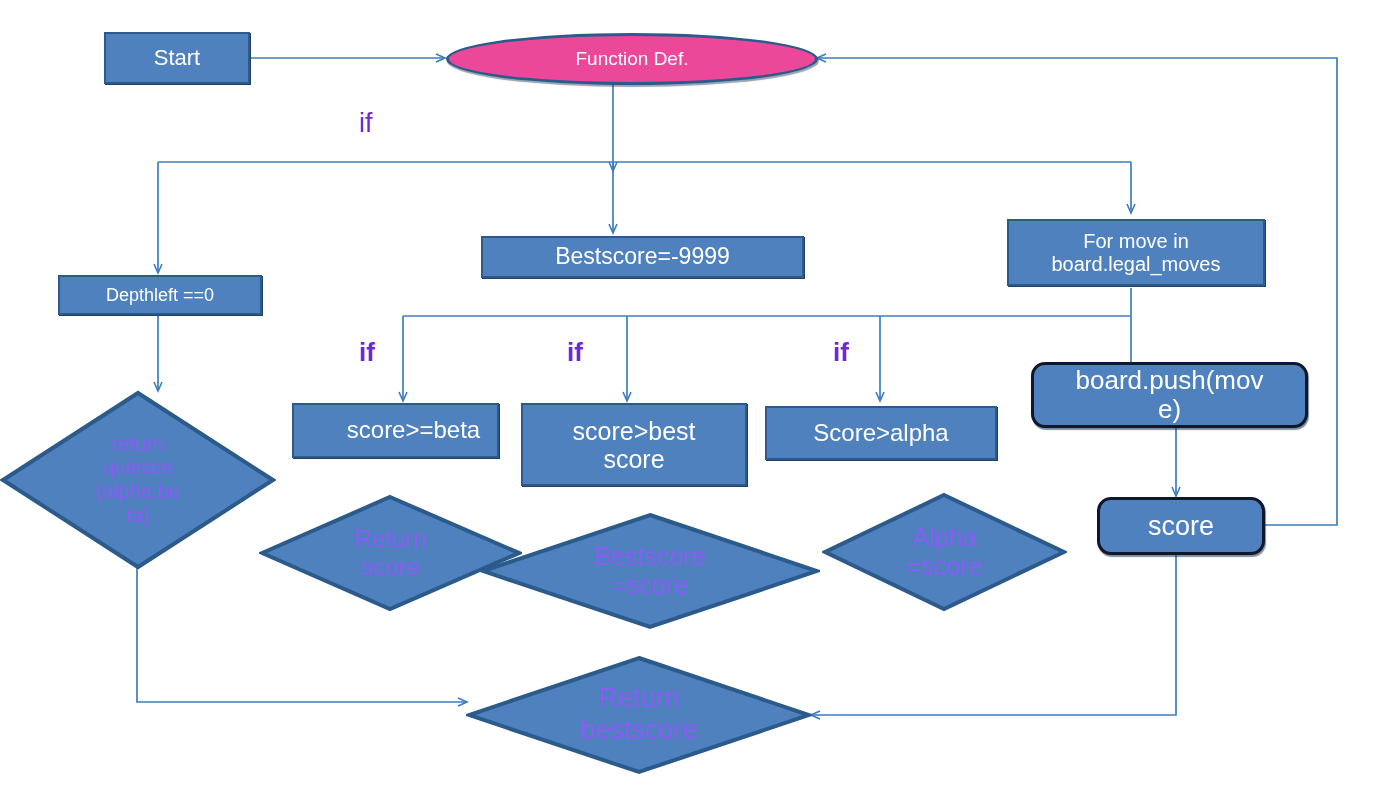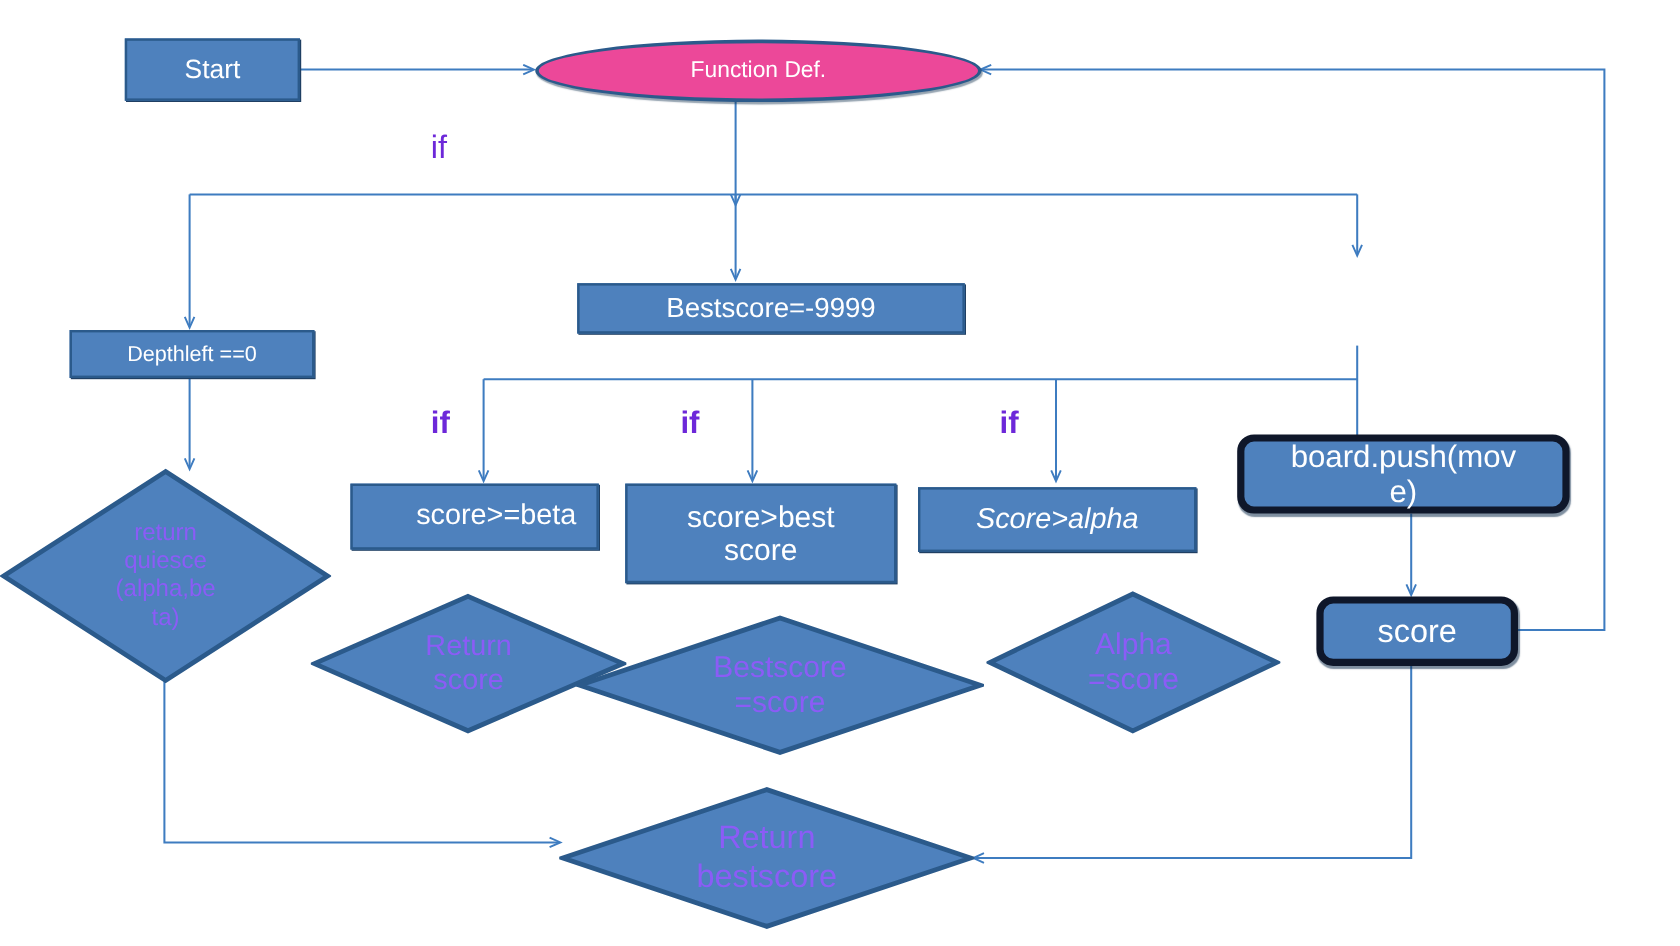--- a/index.html
+++ b/index.html
@@ -38,21 +38,21 @@
     white-space: pre-line;
     z-index: 3;
   }
   .rect {
     background: #4E81BD;
     border: 2px solid #2B5A8B;
     box-shadow: 1px 1px 0 #1F3F63;
   }
   .rounded {
     background: #4E81BD;
-    border: 6px solid #0f172a;
+    border: 3px solid #0f172a;
     border-radius: 14px;
     box-shadow: 1px 2px 1px rgba(20,50,80,0.55);
   }
   .ellipse {
     background: #ec4899;
     border: 3px solid #2B5A8B;
     border-radius: 50%;
     box-shadow: 1px 2px 1px rgba(20,50,80,0.45);
   }
   .diamond-wrap {
@@ -128,37 +128,39 @@
   </svg>
 
   <div class="node rect" style="left:104px; top:32px; width:146px; height:52px; font-size:22px;">Start</div>
 
   <div class="node ellipse" style="left:446px; top:33px; width:372px; height:52px; font-size:19px;">Function Def.</div>
 
   <div class="node rect" style="left:58px; top:275px; width:204px; height:40px; font-size:18px;">Depthleft ==0</div>
 
   <div class="node rect" style="left:481px; top:236px; width:323px; height:42px; font-size:23px;">Bestscore=-9999</div>
 
+  <div class="node rect" style="left:1007px; top:219px; width:258px; height:67px; font-size:20px;">For move in
+board.legal_moves</div>
 
   <div class="diamond-wrap" style="left:0px; top:390px; width:276px; height:180px;">
     <svg width="276" height="180" viewBox="0 0 276 180">
       <polygon points="138,3 273,90 138,177 3,90" fill="#4E81BD" stroke="#2B5A8B" stroke-width="4"></polygon>
     </svg>
     <div class="diamond-label" style="font-size:20px;">return
 quiesce
 (alpha,be
 ta)</div>
   </div>
 
   <div class="node rect" style="left:292px; top:403px; width:207px; height:55px; font-size:24px;padding-left:36px;">score&gt;=beta</div>
 
   <div class="node rect" style="left:521px; top:403px; width:226px; height:83px; font-size:25px;">score&gt;best
 score</div>
 
-  <div class="node rect" style="left:765px; top:406px; width:232px; height:54px; font-size:24px;font-style:italic;">Score&gt;alpha</div>
+  <div class="node rect" style="left:765px; top:406px; width:232px; height:54px; font-size:24px;">Score&gt;alpha</div>
 
   <div class="node rounded" style="left:1031px; top:362px; width:277px; height:66px; font-size:26px;">board.push(mov
 e)</div>
 
   <div class="diamond-wrap" style="left:259px; top:494px; width:263px; height:118px;">
     <svg width="263" height="118" viewBox="0 0 263 118">
       <polygon points="131,3 260,59 131,115 3,59" fill="#4E81BD" stroke="#2B5A8B" stroke-width="4"></polygon>
     </svg>
     <div class="diamond-label" style="font-size:24px;">Return
 score</div>

